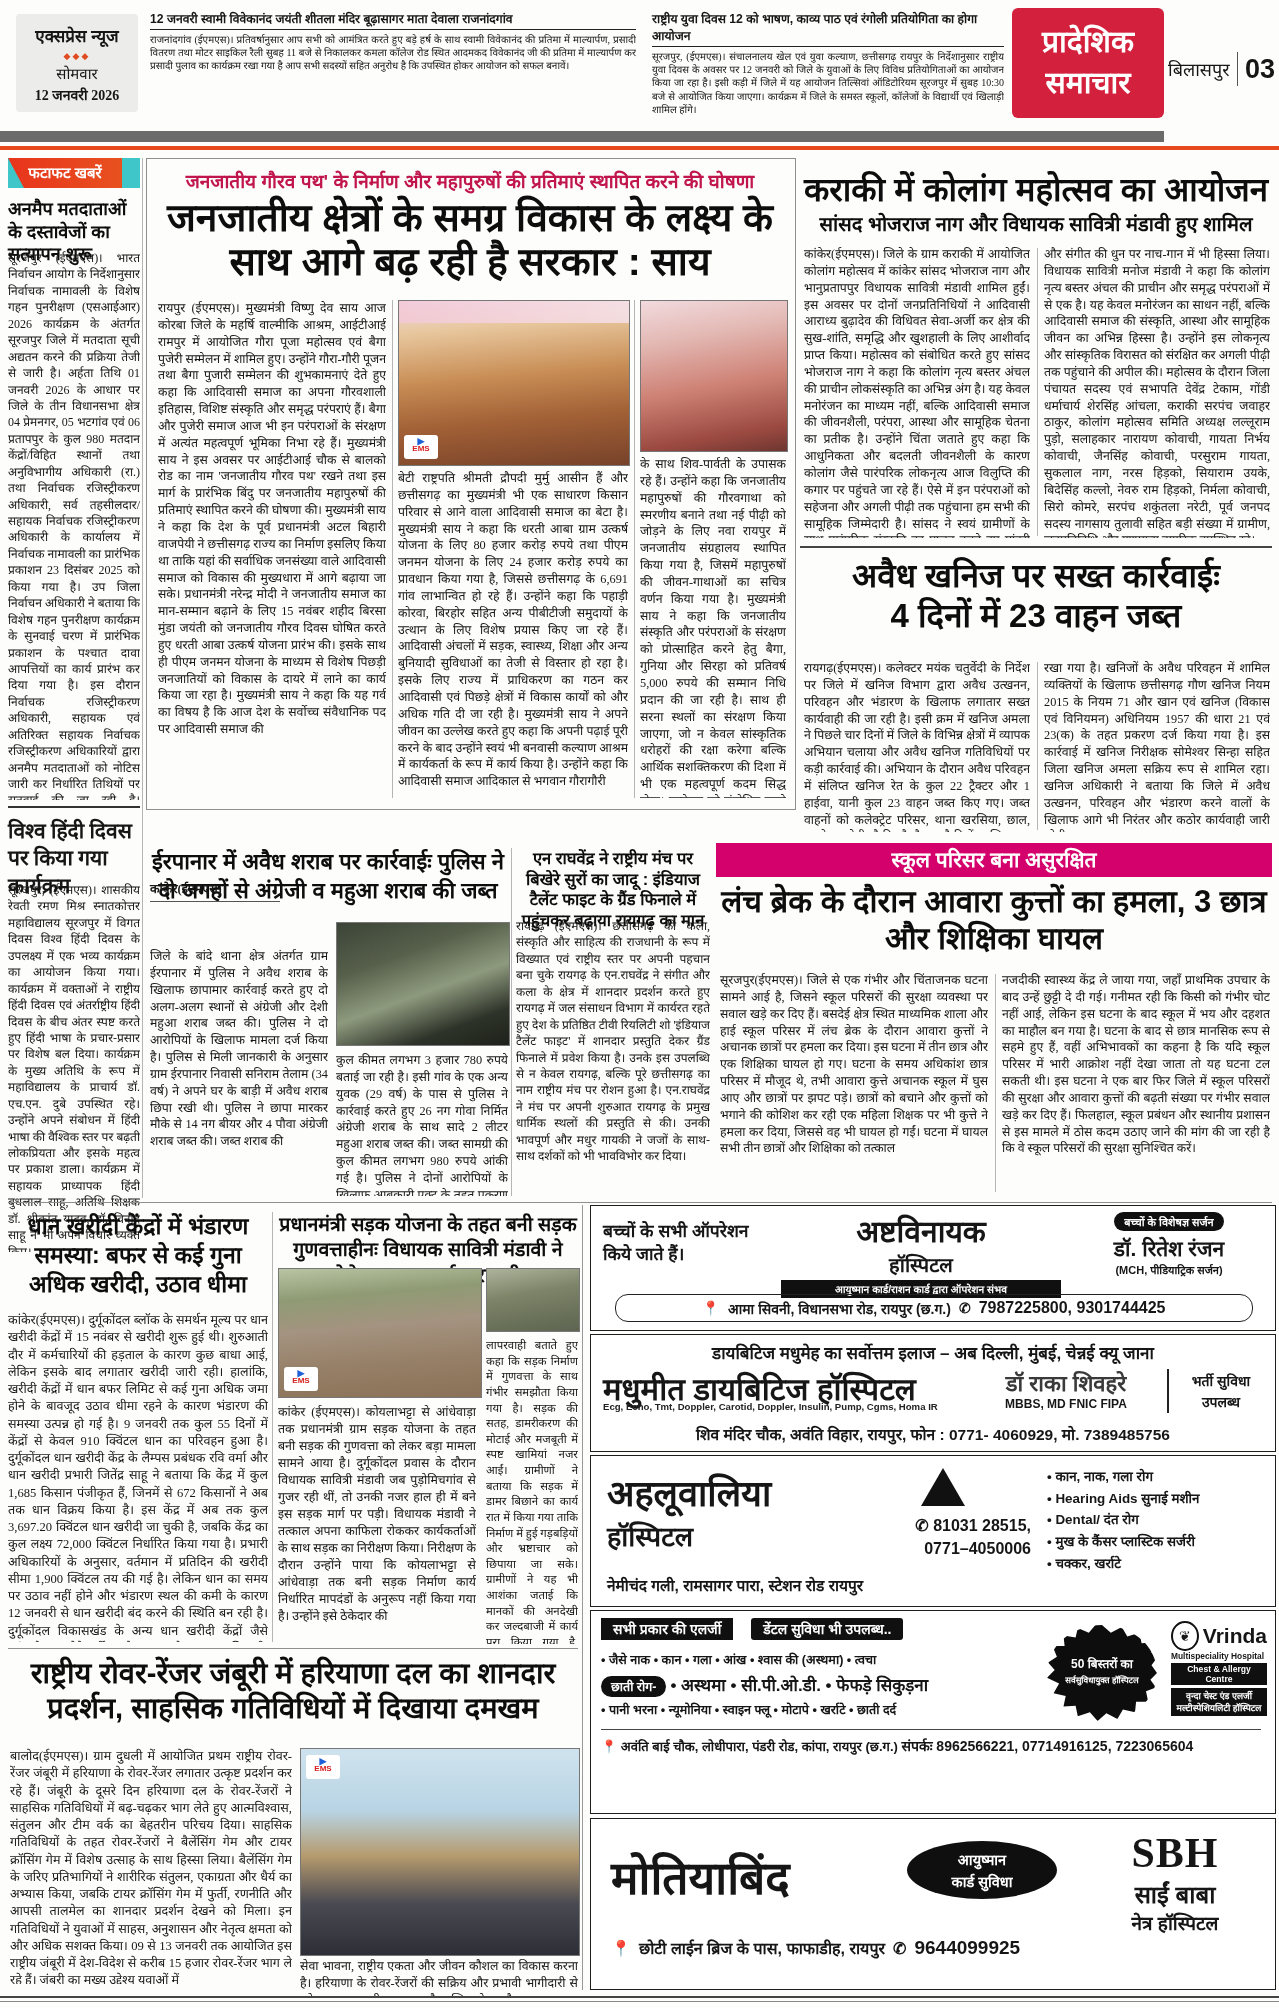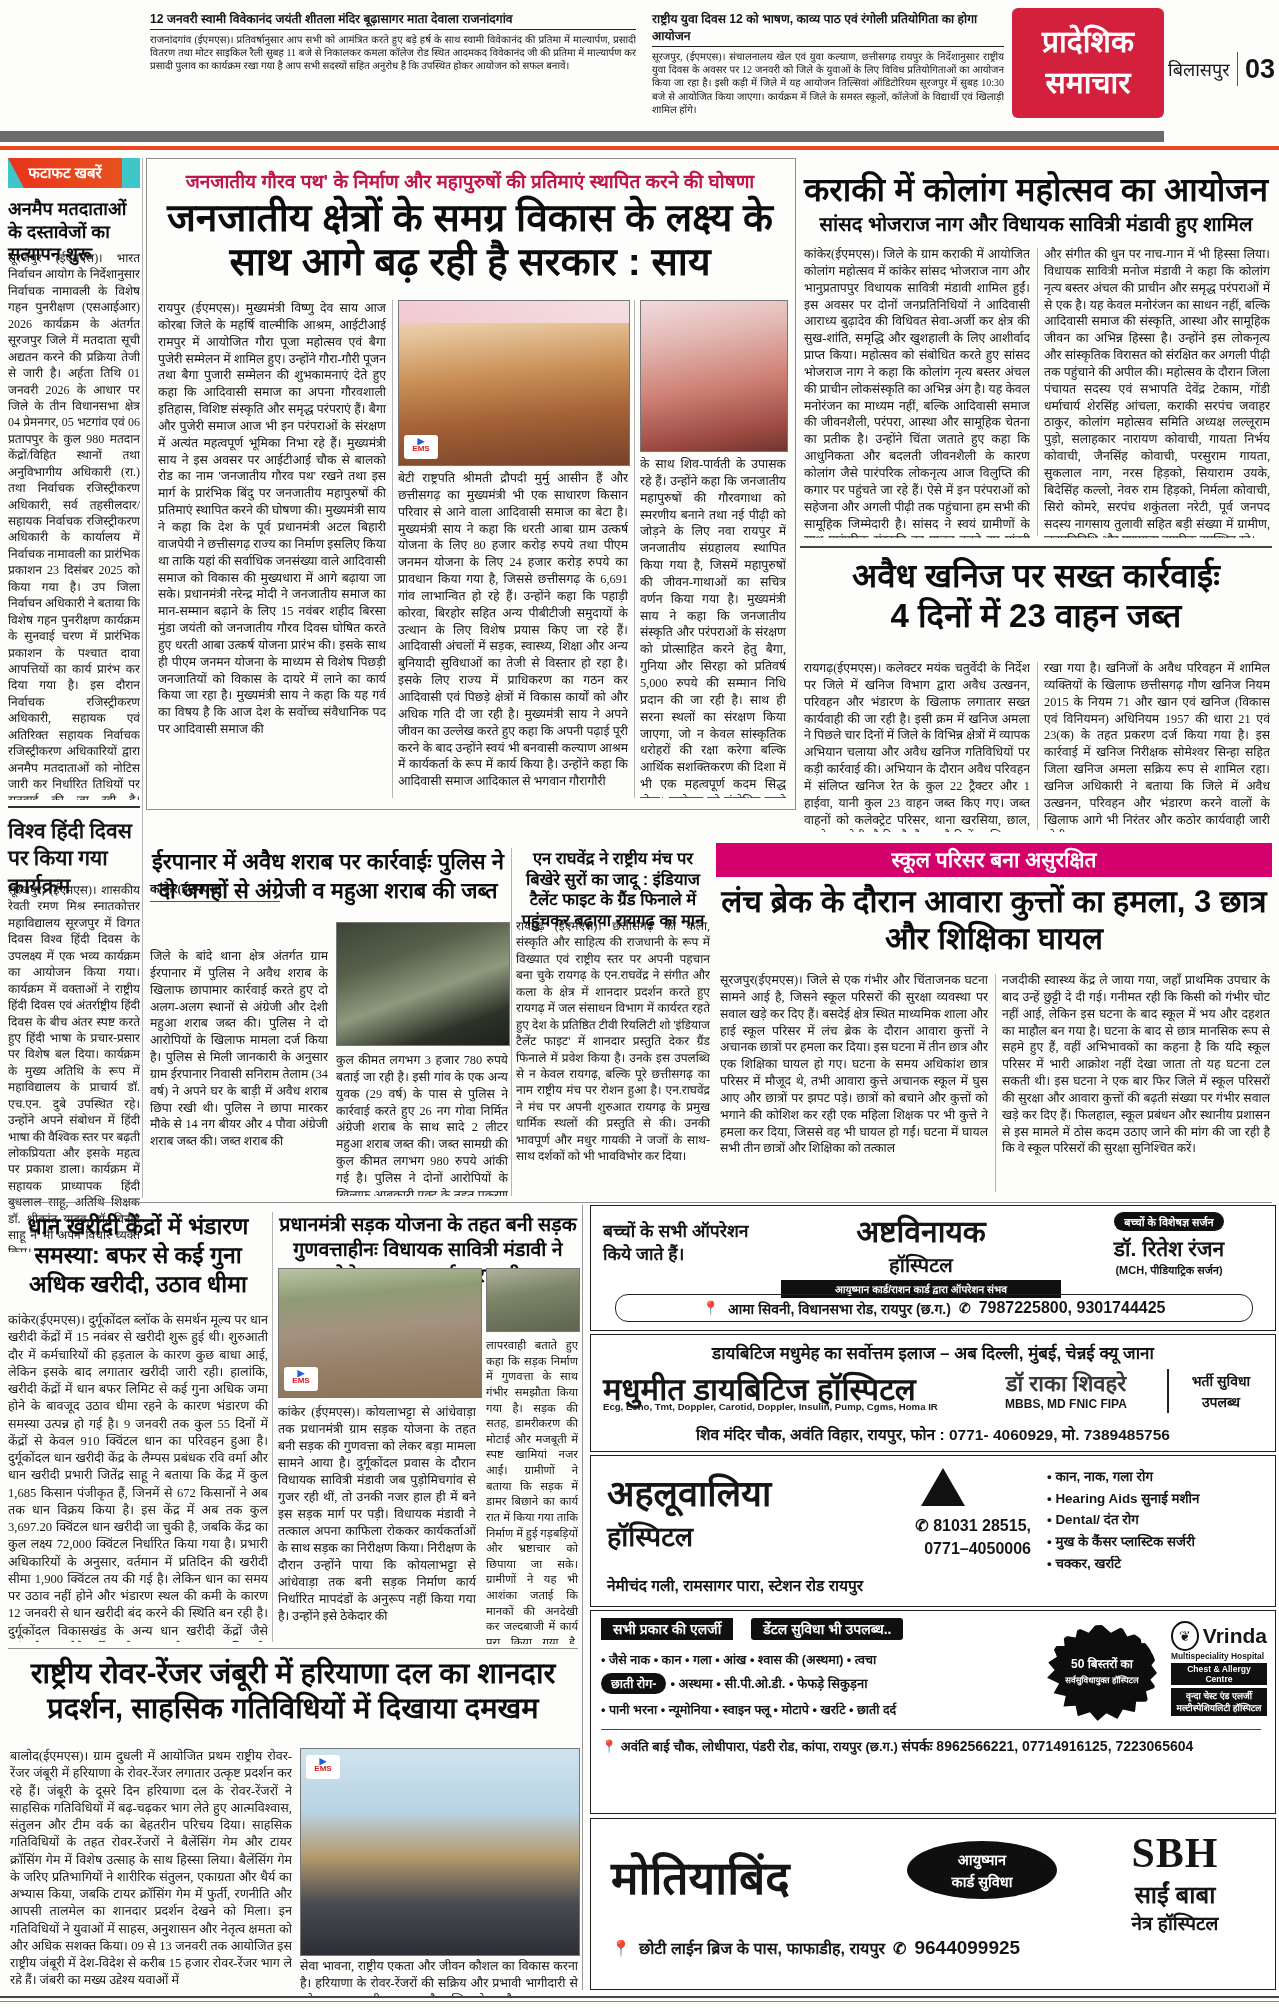--- a/index.html
+++ b/index.html
@@ -24,20 +24,26 @@
   .adbox{border:1.6px solid #1d1d1d;background:#fff;}
   .pill-dark{background:#101010;color:#fff;border-radius:14px;display:inline-block;
              font-family:"Liberation Sans",sans-serif;font-weight:700;}
   .bar-dark{background:#101010;color:#fff;font-family:"Liberation Sans",sans-serif;font-weight:700;}
 </style>
 </head>
 <body>
 
 <div class="page">
 
+  <div class="abs" style="left:16px;top:14px;width:122px;height:98px;background:#ececea;border-radius:4px;text-align:center;padding-top:10px;box-sizing:border-box;">
+    <div class="sans" style="font-weight:800;font-size:17px;">एक्सप्रेस न्यूज</div>
+    <div style="color:#e04b1f;font-size:9px;letter-spacing:2px;margin:4px 0 2px;">◆◆◆</div>
+    <div style="font-size:15px;margin-top:2px;">सोमवार</div>
+    <div style="font-size:14px;font-weight:700;margin-top:2px;">12 जनवरी 2026</div>
+  </div>
 
   <div class="abs" style="left:150px;top:10px;width:486px;">
     <div class="sans" style="font-size:12.2px;font-weight:800;border-bottom:1.5px solid #222;padding-bottom:2px;margin-bottom:3px;">12 जनवरी स्वामी विवेकानंद जयंती शीतला मंदिर बूढ़ासागर माता देवाला राजनांदगांव</div>
     <div class="j small-txt clip" style="height:88px;">राजनांदगांव (ईएमएस)। प्रतिवर्षानुसार आप सभी को आमंत्रित करते हुए बड़े हर्ष के साथ स्वामी विवेकानंद की प्रतिमा में माल्यार्पण, प्रसादी वितरण तथा मोटर साइकिल रैली सुबह 11 बजे से निकालकर कमला कॉलेज रोड स्थित आदमकद विवेकानंद जी की प्रतिमा में माल्यार्पण कर प्रसादी पुलाव का कार्यक्रम रखा गया है आप सभी सदस्यों सहित अनुरोध है कि उपस्थित होकर आयोजन को सफल बनावें।</div>
   </div>
 
   <div class="abs" style="left:652px;top:10px;width:352px;">
     <div class="sans" style="font-size:12.2px;font-weight:800;border-bottom:1.5px solid #222;padding-bottom:2px;margin-bottom:3px;">राष्ट्रीय युवा दिवस 12 को भाषण, काव्य पाठ एवं रंगोली प्रतियोगिता का होगा आयोजन</div>
     <div class="j small-txt clip" style="height:88px;">सूरजपुर, (ईएमएस)। संचालनालय खेल एवं युवा कल्याण, छत्तीसगढ़ रायपुर के निर्देशानुसार राष्ट्रीय युवा दिवस के अवसर पर 12 जनवरी को जिले के युवाओं के लिए विविध प्रतियोगिताओं का आयोजन किया जा रहा है। इसी कड़ी में जिले में यह आयोजन तिल्सिवां ऑडिटोरियम सूरजपुर में सुबह 10:30 बजे से आयोजित किया जाएगा। कार्यक्रम में जिले के समस्त स्कूलों, कॉलेजों के विद्यार्थी एवं खिलाड़ी शामिल होंगे।</div>
   </div>
@@ -198,21 +204,21 @@
   </div>
 
   <div class="abs adbox" style="left:590px;top:1610px;width:684px;height:202px;">
     <div class="abs" style="left:10px;top:8px;">
       <span class="bar-dark" style="font-size:14px;padding:3px 12px;">सभी प्रकार की एलर्जी</span>
       <span class="bar-dark" style="font-size:14px;padding:3px 12px;margin-left:14px;border-radius:3px;">डेंटल सुविधा भी उपलब्ध..</span>
     </div>
     <div class="abs sans" style="left:10px;top:40px;width:440px;font-weight:700;font-size:12.6px;">• जैसे नाक • कान • गला • आंख • श्वास की (अस्थमा) • त्वचा</div>
     <div class="abs" style="left:10px;top:62px;width:440px;">
       <span class="pill-dark" style="font-size:12.5px;padding:2px 10px;">छाती रोग-</span>
-      <span class="sans" style="font-weight:700;font-size:13px;">• अस्थमा • सी.पी.ओ.डी. • फेफड़े सिकुड़ना</span>
+      <span class="sans" style="font-weight:700;font-size:17px;">• अस्थमा • सी.पी.ओ.डी. • फेफड़े सिकुड़ना</span>
     </div>
     <div class="abs sans" style="left:10px;top:90px;width:440px;font-weight:700;font-size:12.6px;">• पानी भरना • न्यूमोनिया • स्वाइन फ्लू • मोटापे • खर्राटे • छाती दर्द</div>
     <div class="abs sans" style="left:10px;top:118px;width:660px;font-weight:700;font-size:13px;border-top:1px solid #444;padding-top:6px;">
       <span>📍 </span>
       <span>अवंति बाई चौक, लोधीपारा, पंडरी रोड, कांपा, रायपुर (छ.ग.)</span>
       <span style="font-weight:800;font-size:14px;">संपर्कः 8962566221, 07714916125, 7223065604</span>
     </div>
     <div class="abs center sans" style="left:456px;top:14px;width:110px;height:96px;background:#0d0d0d;color:#fff;border-radius:50%;clip-path:polygon(50% 0,58% 8%,68% 2%,73% 12%,84% 8%,86% 19%,97% 18%,95% 29%,100% 34%,95% 42%,100% 50%,94% 57%,99% 65%,90% 69%,92% 80%,81% 80%,80% 91%,69% 88%,64% 98%,54% 92%,46% 100%,39% 91%,28% 95%,26% 84%,15% 85%,17% 74%,6% 71%,11% 61%,0 55%,7% 47%,1% 39%,9% 33%,5% 22%,16% 22%,15% 11%,26% 13%,28% 3%,38% 8%,44% 0);padding-top:30px;box-sizing:border-box;">
       <div style="font-weight:800;font-size:12px;">50 बिस्तरों का</div>
       <div style="font-weight:700;font-size:8.4px;margin-top:2px;">सर्वसुविधायुक्त हॉस्पिटल</div>

